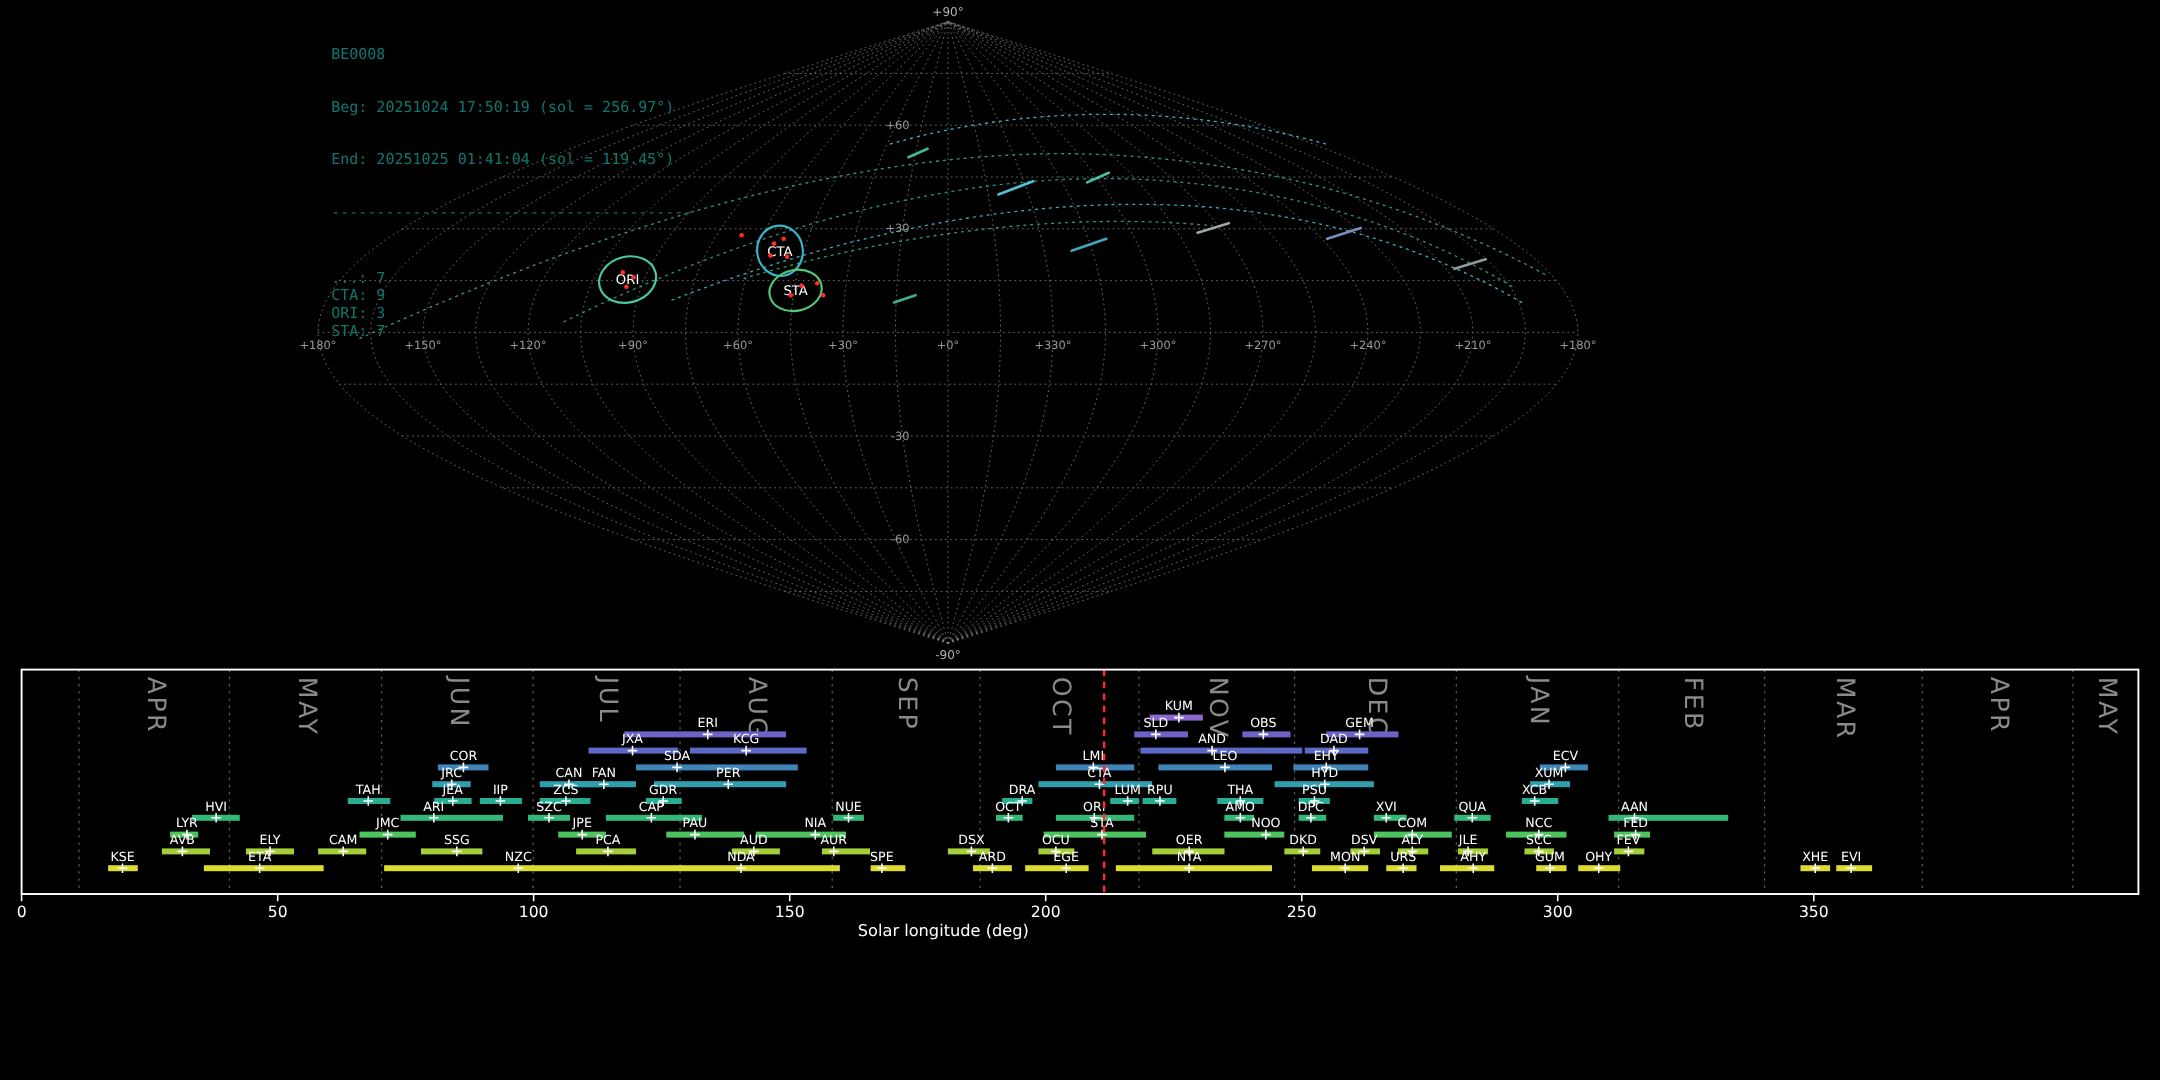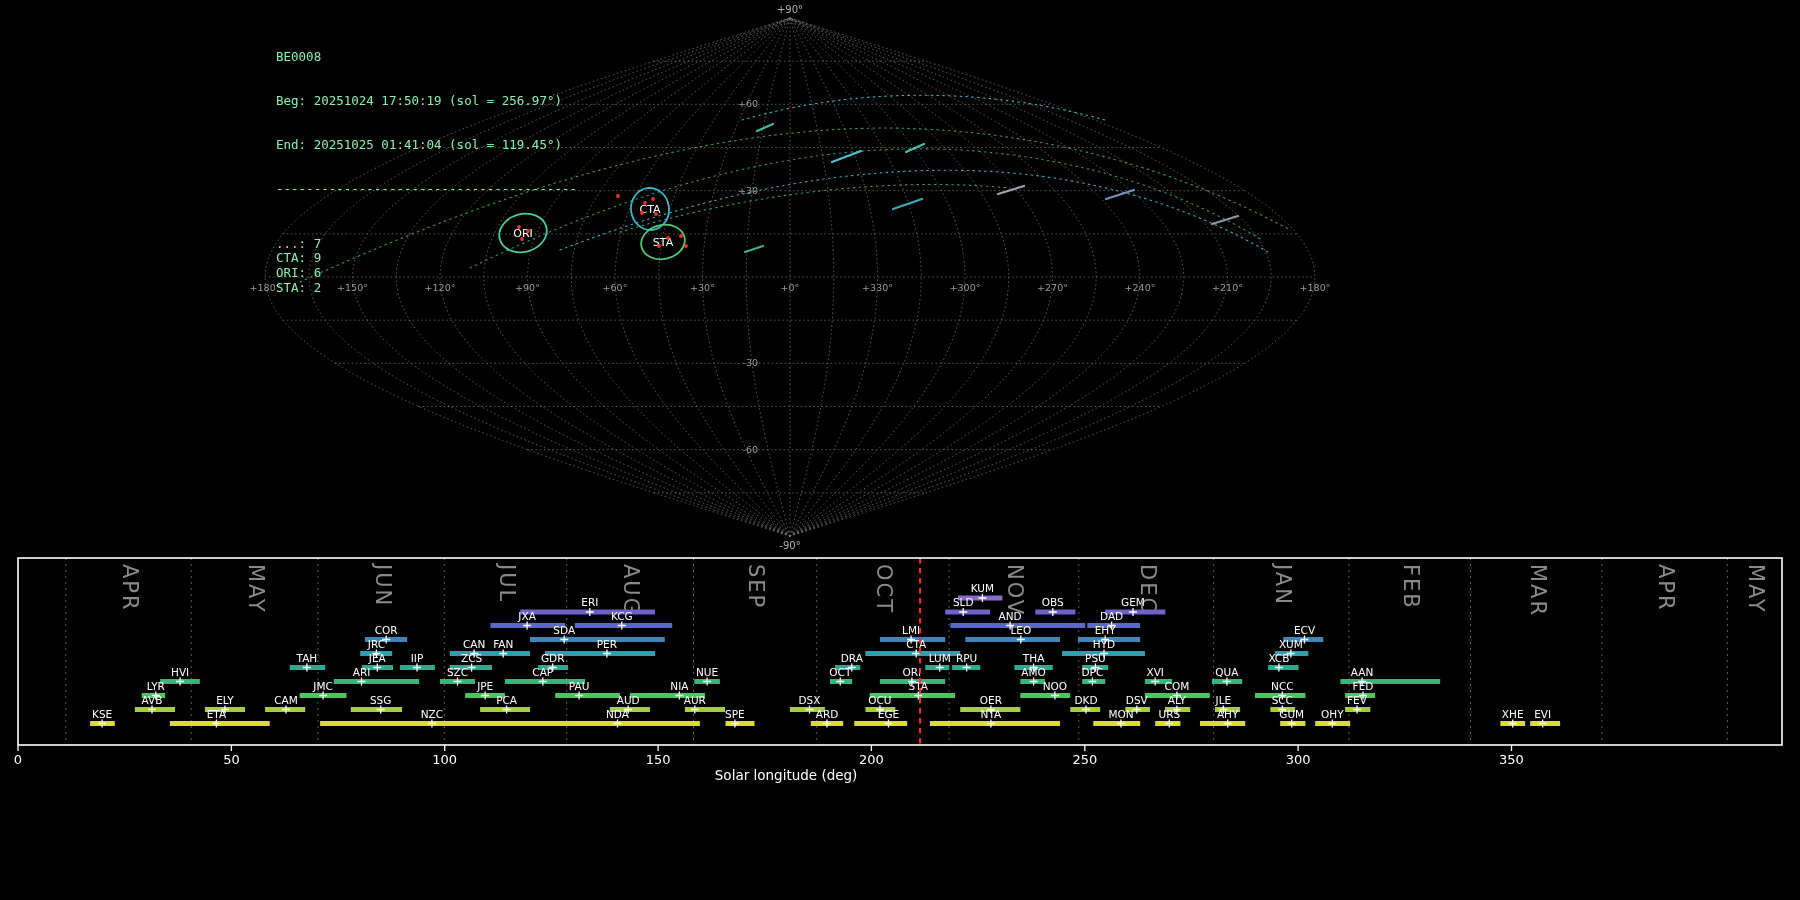--- a/index.html
+++ b/index.html
@@ -1,20 +1,20 @@
 <!DOCTYPE html>
 <html><head>
 <meta charset="utf-8">
 <style>
   html,body{margin:0;padding:0;background:#000;}
   body{width:1800px;height:900px;position:relative;overflow:hidden;
        font-family:"DejaVu Sans",sans-serif;}
   #sky{position:absolute;left:0;top:0;}
   #timeline{position:absolute;left:0;top:555px;}
-  .hdr{position:absolute;left:276px;top:20px;color:#86efac;
+  .hdr{position:absolute;left:276px;top:8px;color:#0f766e;
        font:12.5px/1.18 "DejaVu Sans Mono",monospace;white-space:pre;z-index:3;}
   #counts{margin-top:10px;}
   
   .grid line,.grid polyline{fill:none;stroke:#7d7d7d;stroke-width:.8;
        stroke-dasharray:.8 3.4;stroke-linecap:round;opacity:.85;}
   .lonlab{fill:#9a9a9a;font:9.5px "DejaVu Sans",sans-serif;text-anchor:middle;}
   .latlab{fill:#9a9a9a;font:9.5px "DejaVu Sans",sans-serif;text-anchor:end;}
   .polelab{fill:#b0b0b0;font:10px "DejaVu Sans",sans-serif;text-anchor:middle;}
   .arc{fill:none;stroke-width:1.1;stroke-dasharray:1.6 4.2;stroke-linecap:round;opacity:.9;}
   .streak{stroke-width:2.2;stroke-linecap:round;opacity:.95;}
@@ -131,21 +131,21 @@
       <text x="790" y="13" class="polelab">+90°</text>
       <text x="790" y="549" class="polelab">-90°</text>
     </g>
   </svg>
 
 <div class="hdr">
   <div>BE0008</div>
   <div>Beg: 20251024 17:50:19 (sol = 256.97°)</div>
   <div>End: 20251025 01:41:04 (sol = 119.45°)</div>
   <div>----------------------------------------</div>
-  <div id="counts"><div>...: 7</div><div>CTA: 9</div><div>ORI: 6</div><div>STA: 2</div></div>
+  <div id="counts"><div>...: 7</div><div>CTA: 9</div><div>ORI: 3</div><div>STA: 7</div></div>
 </div>
 
 <svg id="timeline" width="1800" height="345" viewBox="0 0 1800 345">
     <g>
       <line x1="65.8" y1="3" x2="65.8" y2="190" class="mline"></line>
       <line x1="191.2" y1="3" x2="191.2" y2="190" class="mline"></line>
       <line x1="318.0" y1="3" x2="318.0" y2="190" class="mline"></line>
       <line x1="444.3" y1="3" x2="444.3" y2="190" class="mline"></line>
       <line x1="566.7" y1="3" x2="566.7" y2="190" class="mline"></line>
       <line x1="693.5" y1="3" x2="693.5" y2="190" class="mline"></line>

